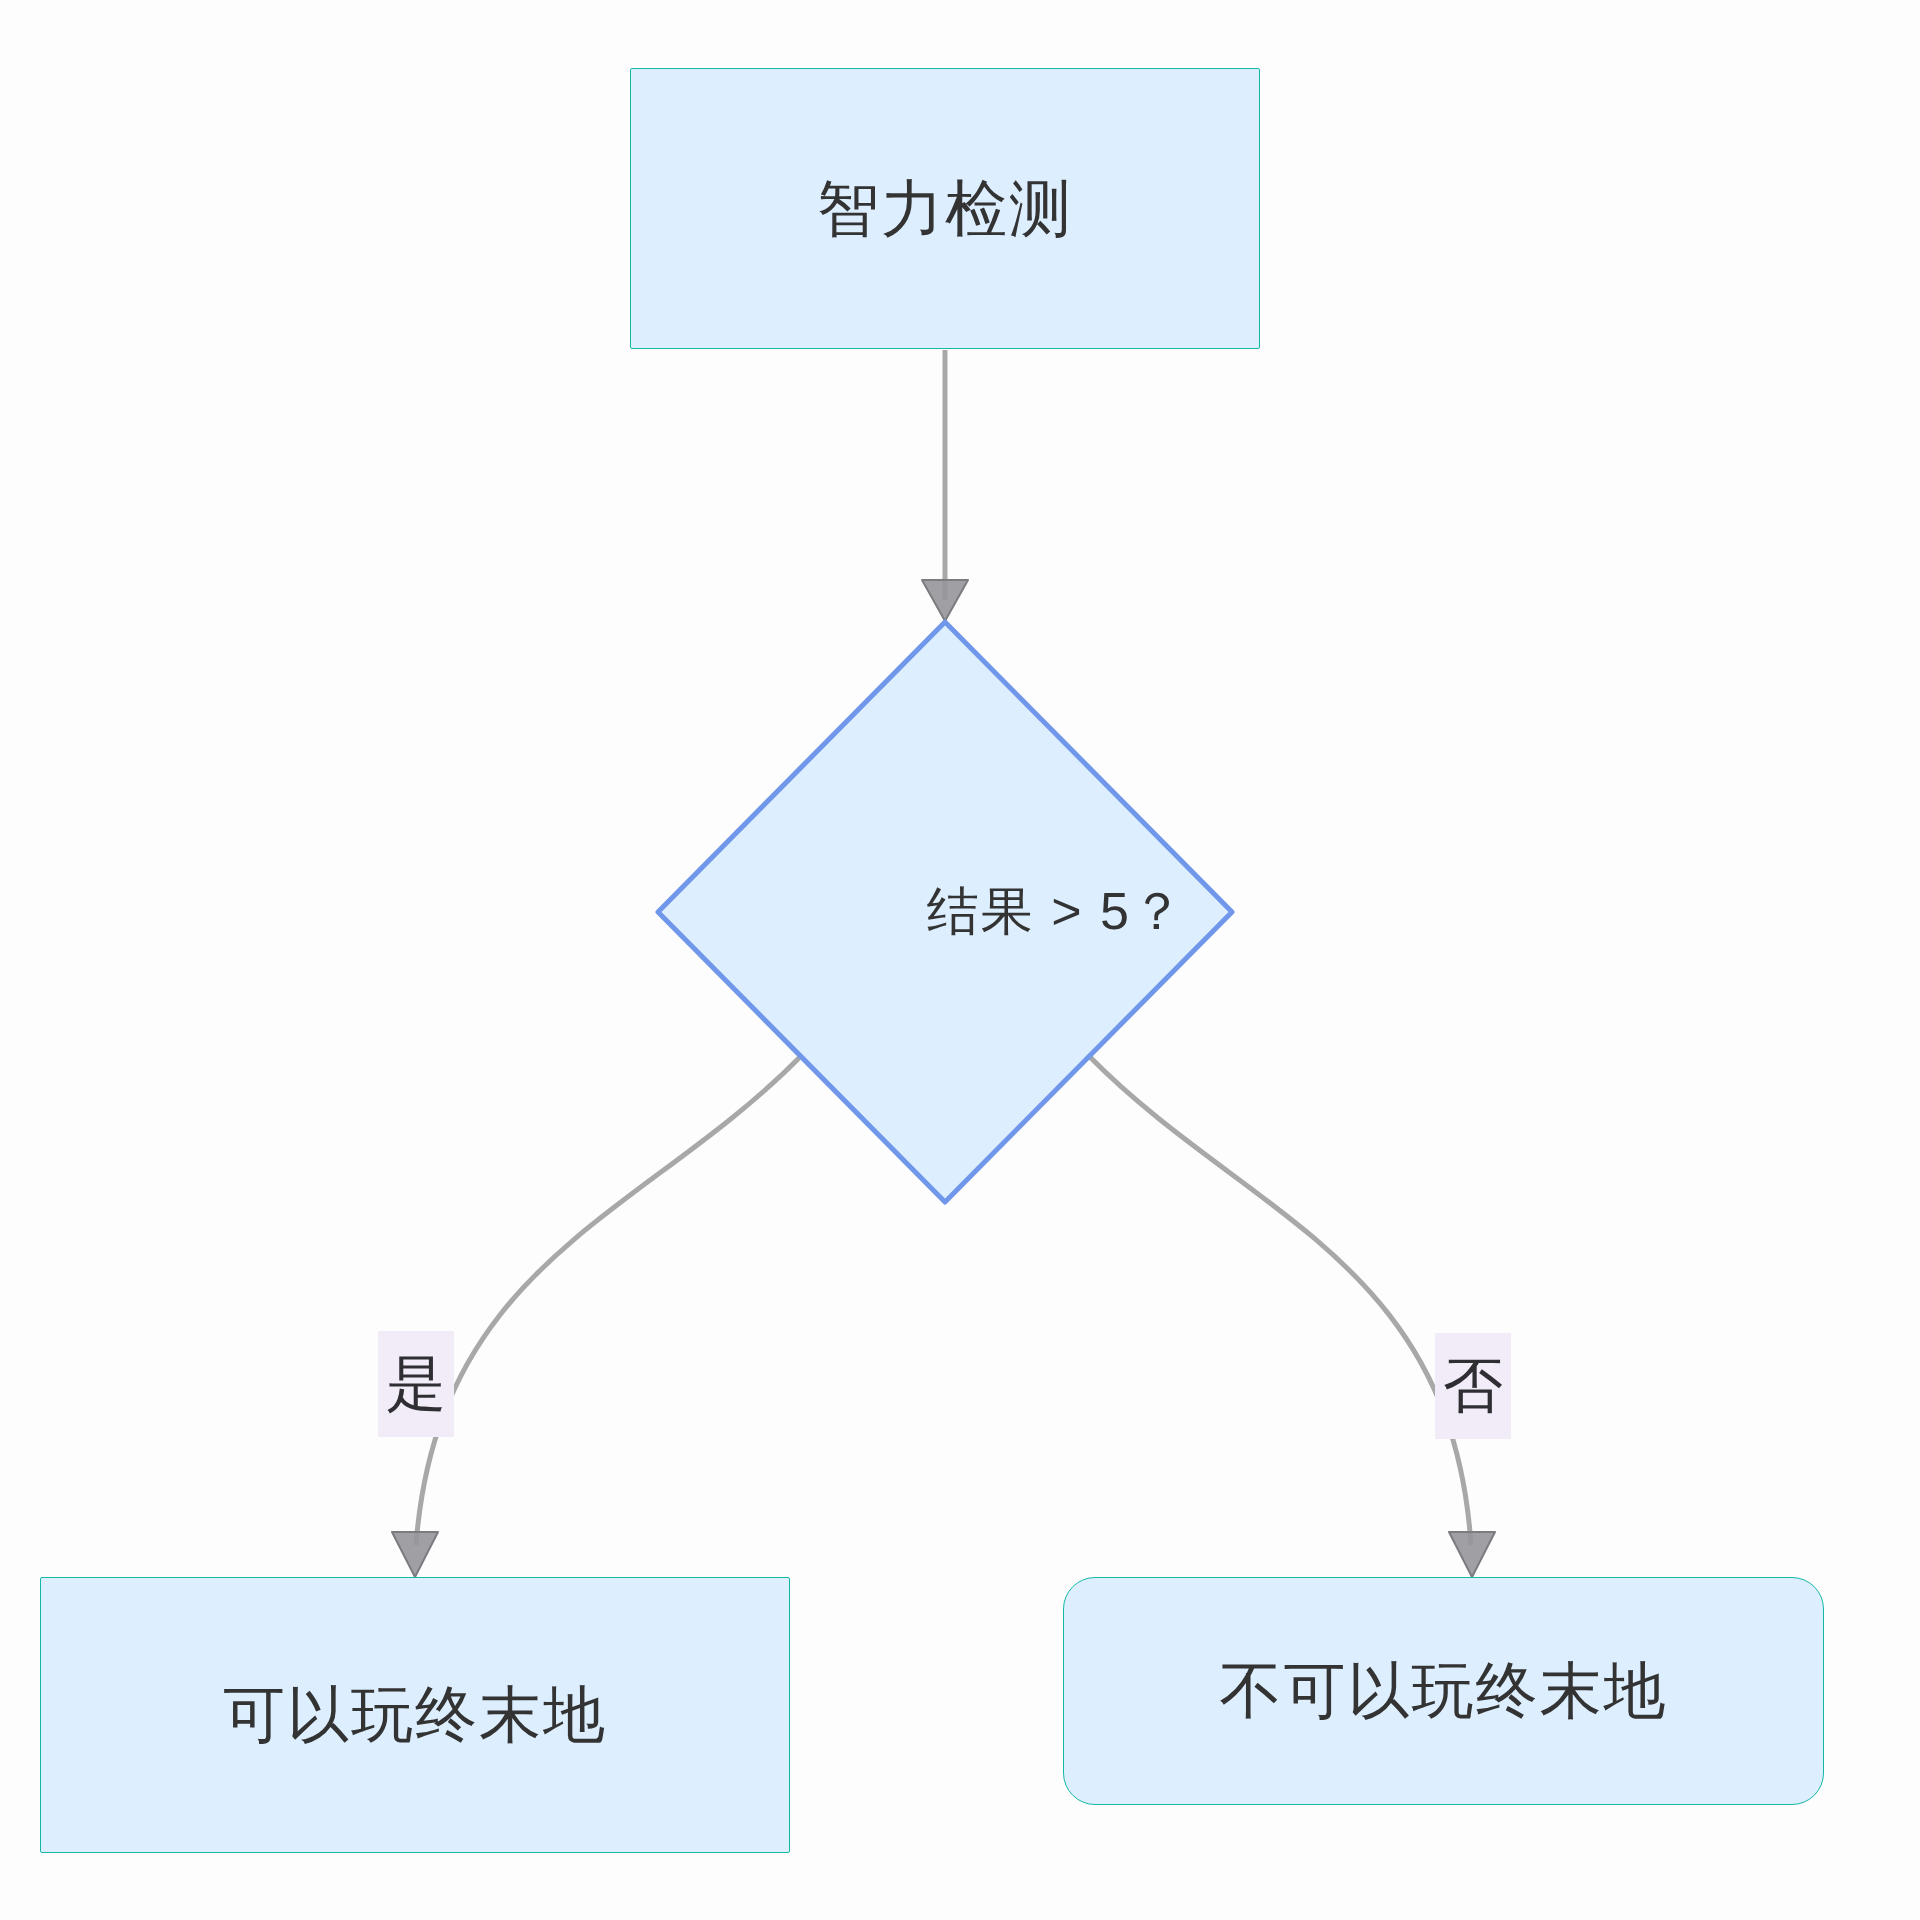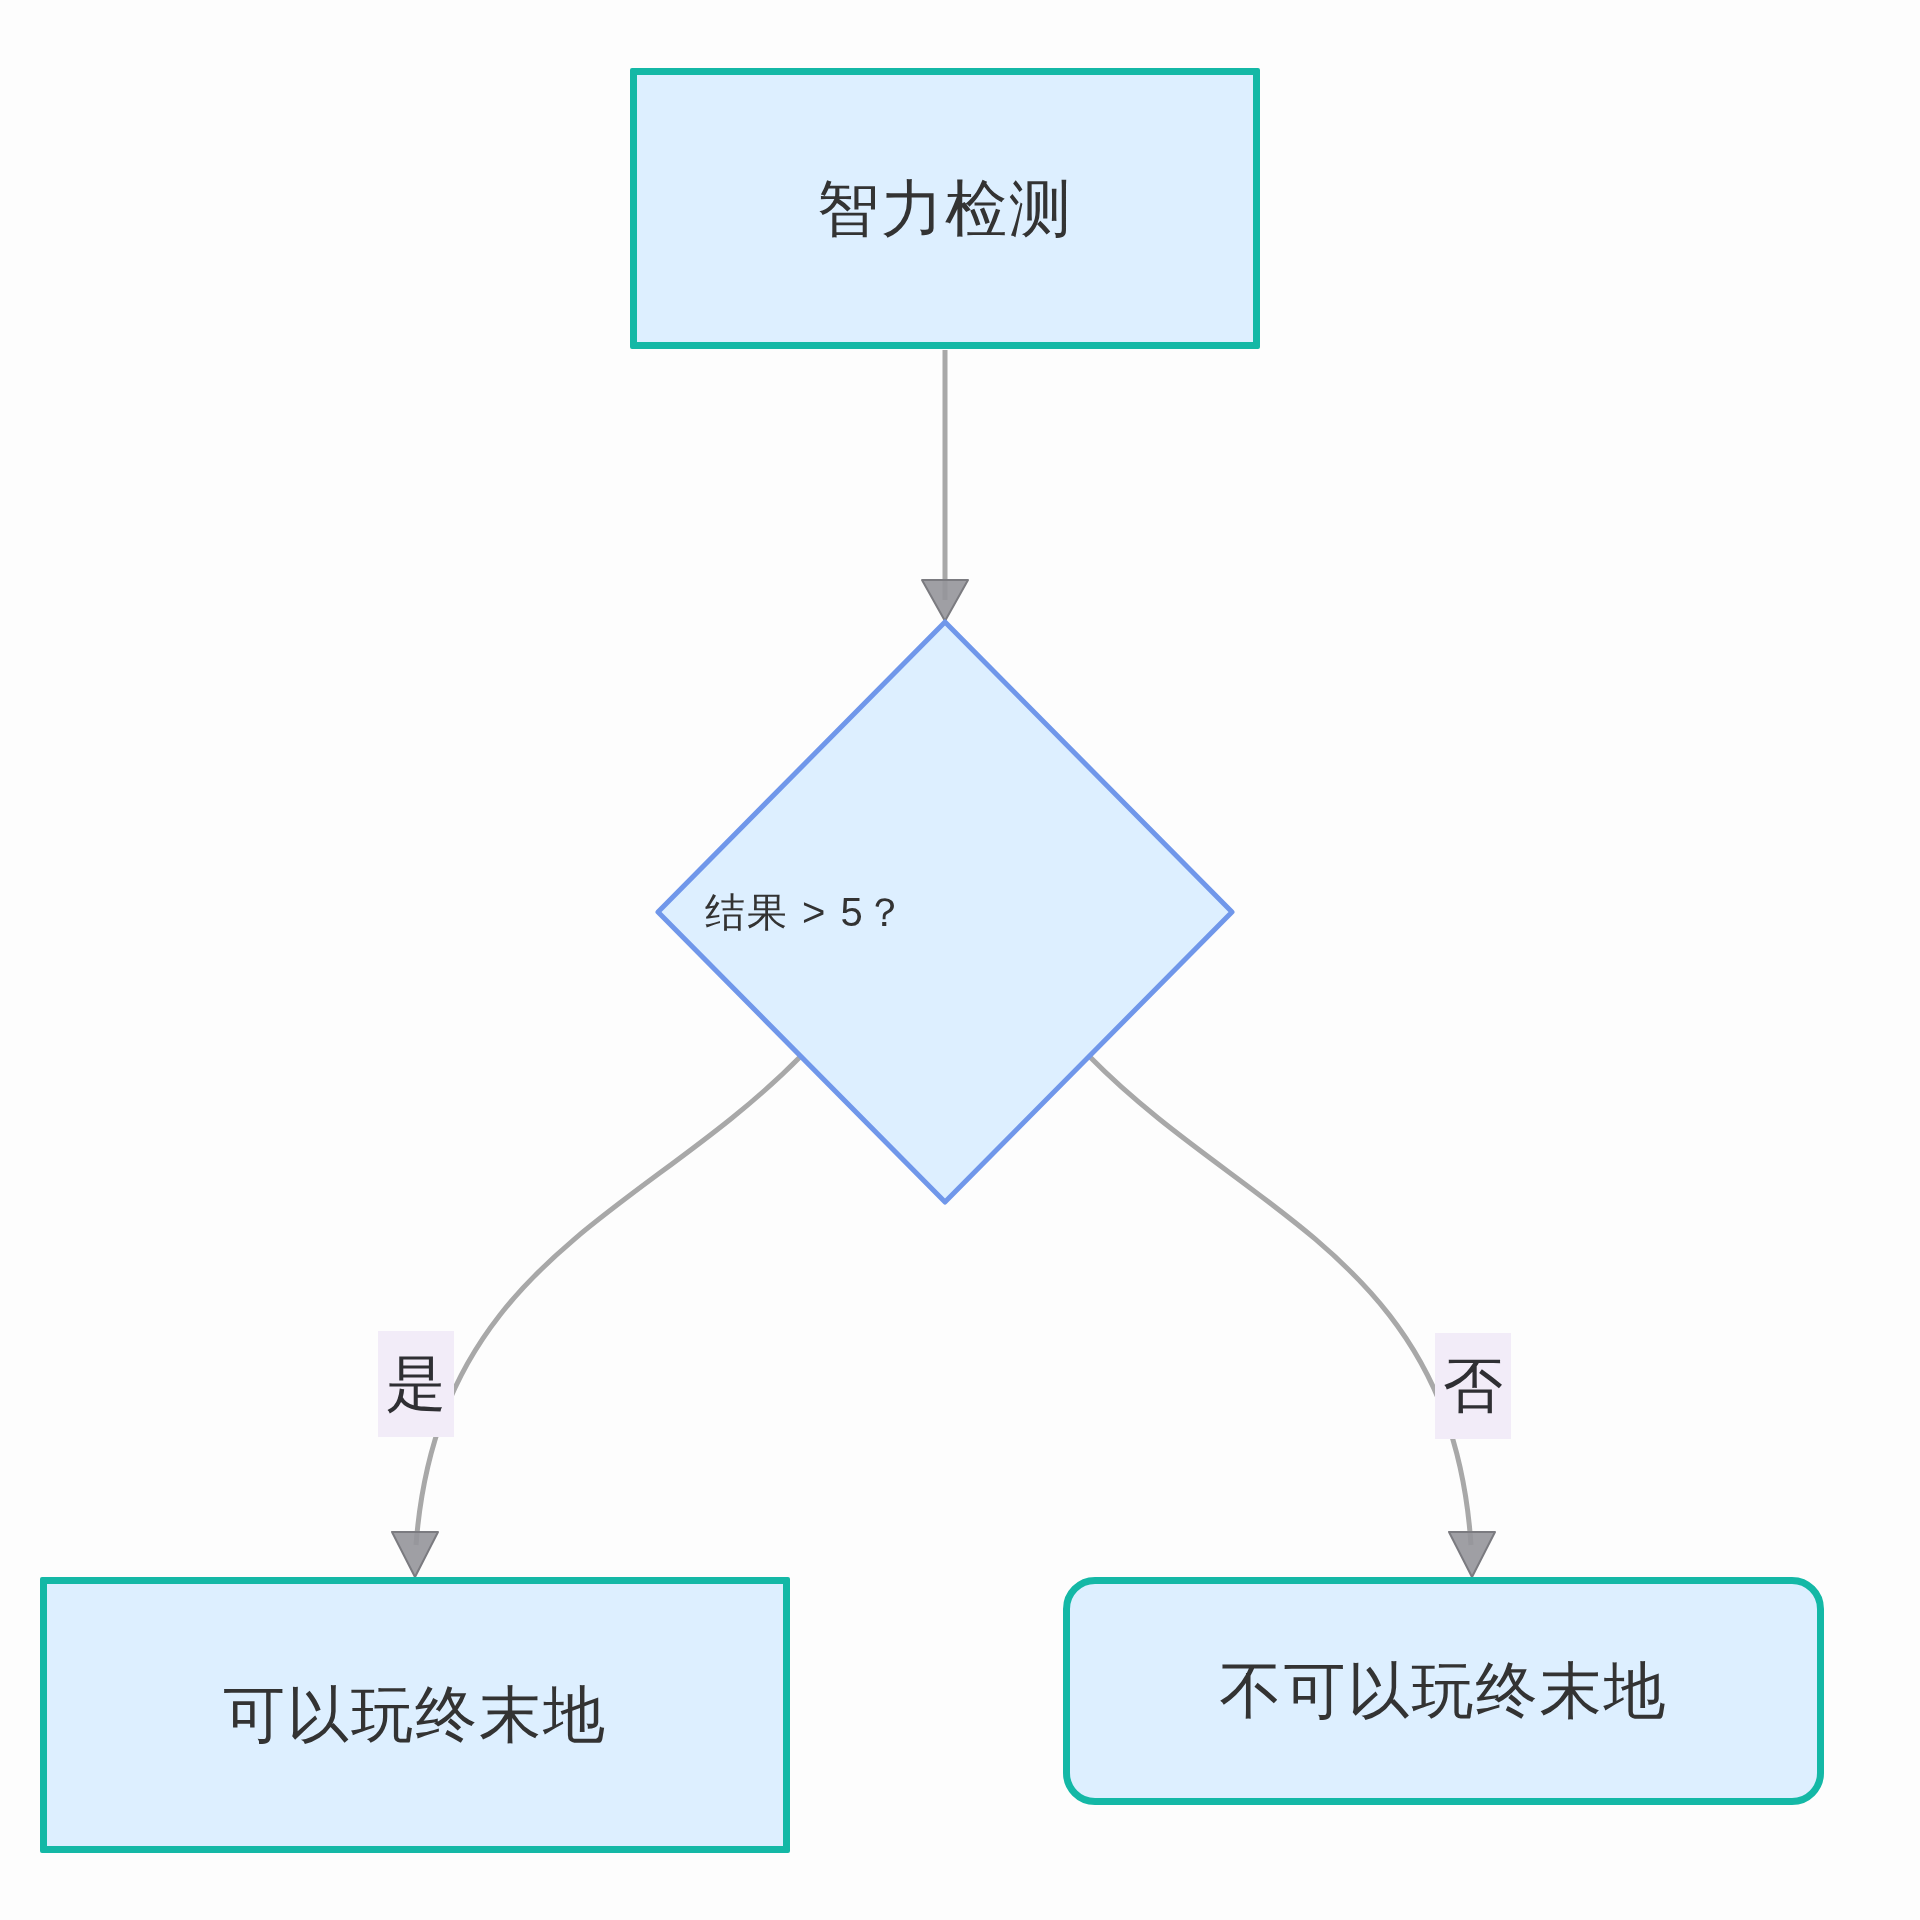--- a/index.html
+++ b/index.html
@@ -37,38 +37,38 @@
   .diamond-shape {
     fill: #ddefff;
     stroke: #7097ea;
     stroke-width: 5;
     stroke-linejoin: round;
   }
   .node-rect {
     position: absolute;
     box-sizing: border-box;
     background: #ddefff;
-    border: 7px solid #14b8a6;
+    border: 1px solid #14b8a6;
     border-radius: 2px;
     display: flex;
     align-items: center;
     justify-content: center;
     color: #333333;
     font-size: 62px;
     font-weight: 500;
     letter-spacing: 2px;
     text-align: center;
   }
   .diamond-label {
     position: absolute;
     display: flex;
     align-items: center;
-    justify-content: flex-start;
+    justify-content: flex-end;
     color: #333333;
-    font-size: 40px;
+    font-size: 52px;
     font-weight: 500;
     letter-spacing: 2px;
     text-align: center;
   }
   .edge-label {
     position: absolute;
     box-sizing: border-box;
     background: #f2ecf8;
     color: #2f2f33;
     font-size: 60px;

